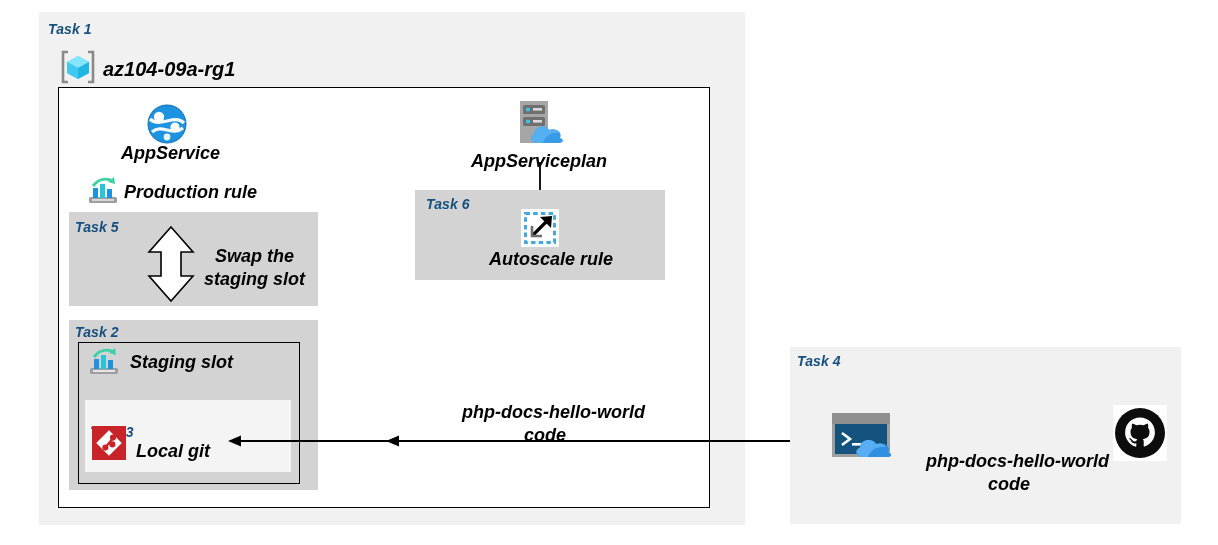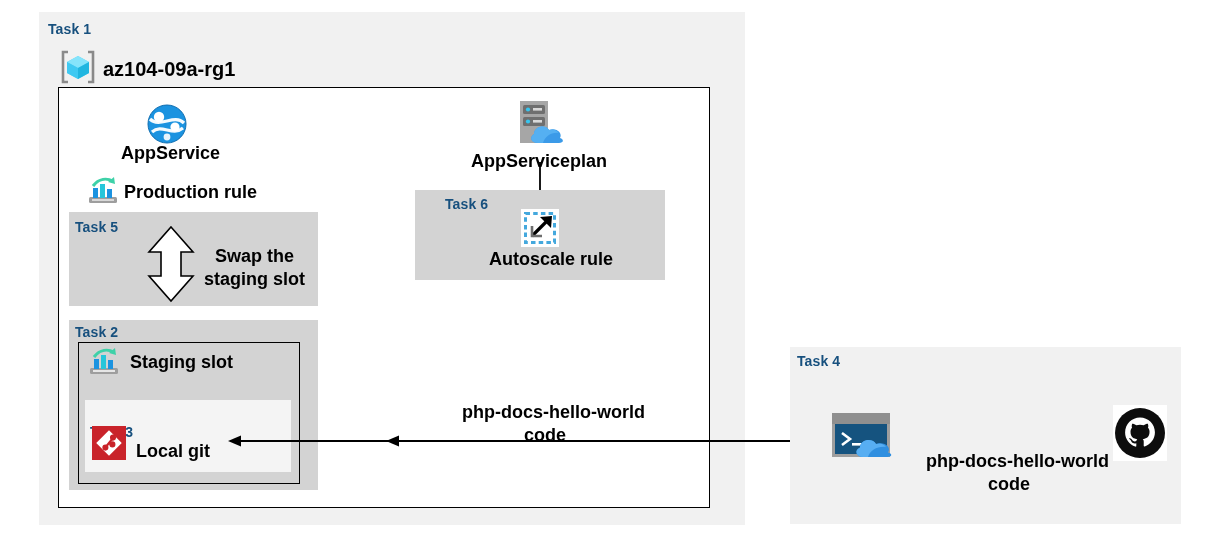--- a/index.html
+++ b/index.html
@@ -12,20 +12,21 @@
     height: 545px;
     position: relative;
     font-family: "Liberation Sans", sans-serif;
     overflow: hidden;
   }
   .stage {
     position: absolute;
     left: 0; top: 0;
     width: 1218px;
     height: 545px;
+    font-style: italic;
   }
   
   .box { position: absolute; box-sizing: border-box; }
   .task-label {
     position: absolute;
     color: #17507e;
     font-weight: bold;
     font-size: 14px;
     letter-spacing: .1px;
     white-space: nowrap;
@@ -88,21 +89,21 @@
   #task3-label { left: 90px; top: 424px; }
   #git-icon { position: absolute; left: 92px; top: 426px; width: 34px; height: 34px; }
   #git-label { left: 136px; top: 440px; }
 
   
   #asp-icon { position: absolute; left: 512px; top: 99px; width: 62px; height: 48px; }
   #asp-label { left: 471px; top: 150px; }
 
   
   #task6-box { left: 415px; top: 190px; width: 250px; height: 90px; background: #d3d3d3; }
-  #task6-label { left: 445px; top: 196px; }
+  #task6-label { left: 426px; top: 196px; }
   #autoscale-icon { position: absolute; left: 521px; top: 209px; width: 38px; height: 38px; }
   #autoscale-label { left: 489px; top: 248px; }
 
   
   #asp-arrow { position: absolute; left: 529px; top: 162px; width: 22px; height: 48px; }
 
   
   #code-label-mid { left: 462px; top: 401px; width: 166px; text-align: center; }
 
   

